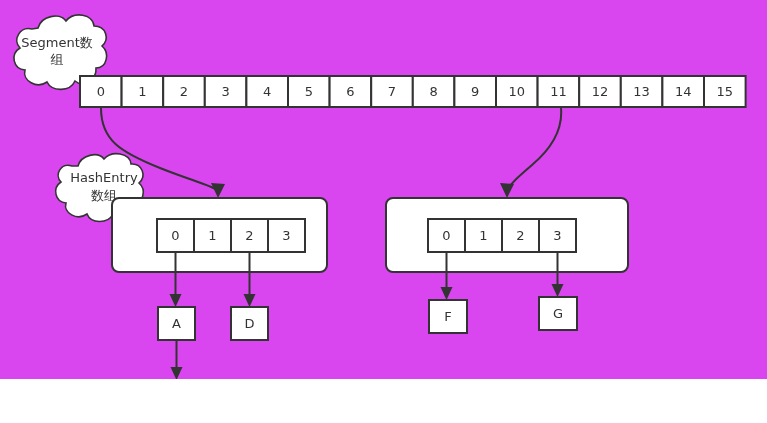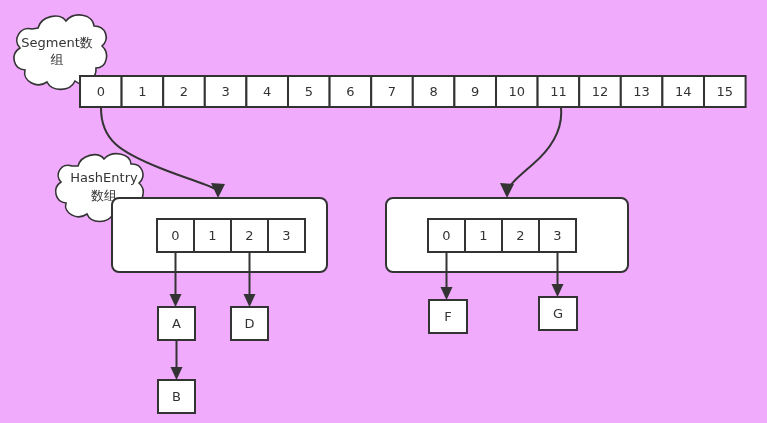--- a/index.html
+++ b/index.html
@@ -3,22 +3,22 @@
 <meta charset="utf-8">
 <style>
   html, body {
     margin: 0;
     padding: 0;
     background: #ffffff;
   }
   #canvas {
     position: relative;
     width: 767px;
-    height: 423px;
-    background: #f0abfc;
+    height: 379px;
+    background: #d946ef;
     font-family: "DejaVu Sans", sans-serif;
     overflow: hidden;
   }
   svg#diagram {
     position: absolute;
     left: 0; top: 0;
     width: 767px;
     height: 423px;
   }
   .stroke {

